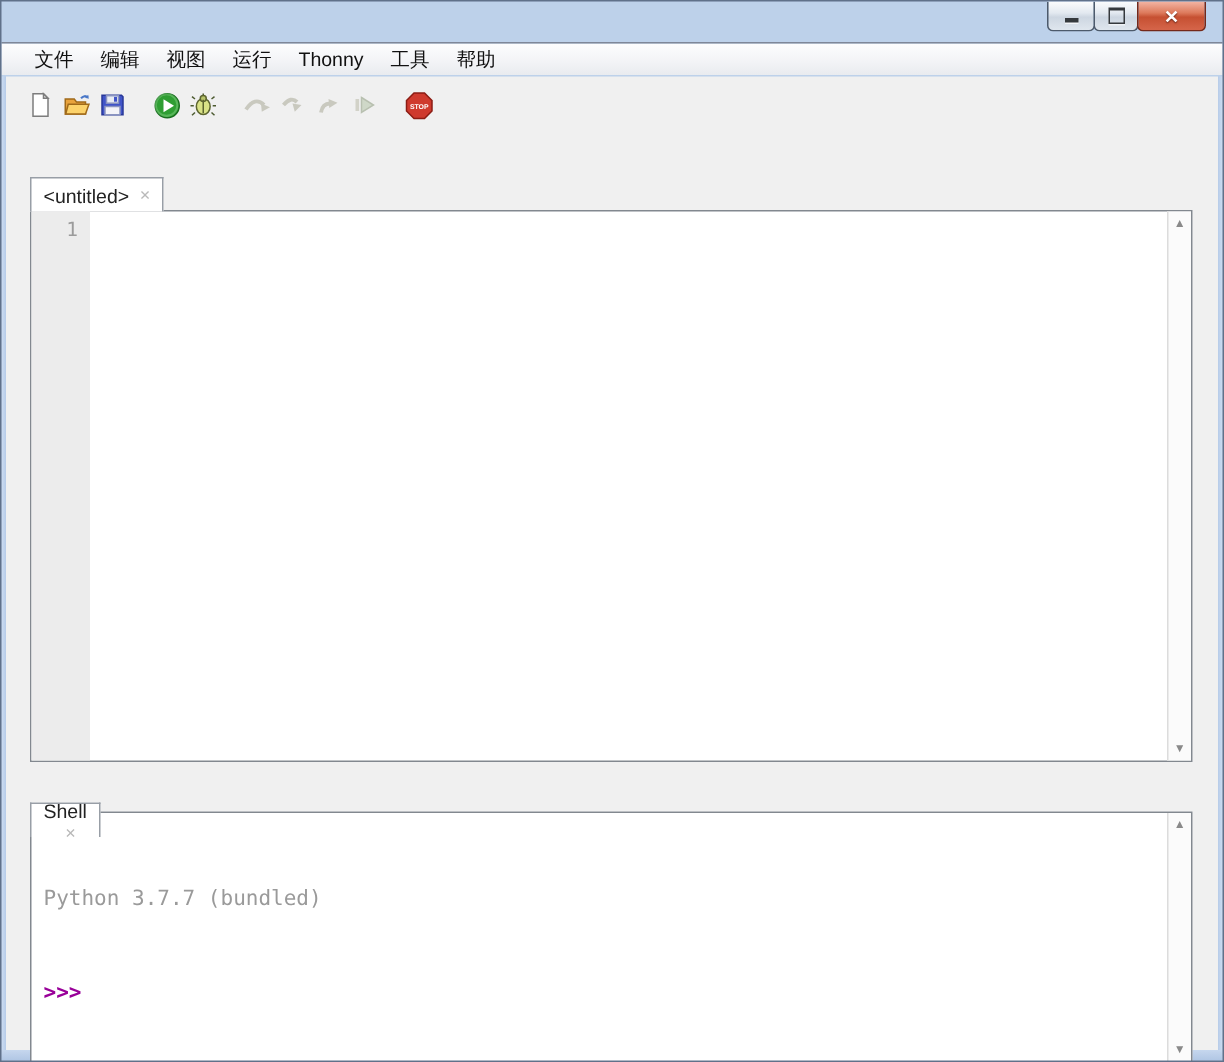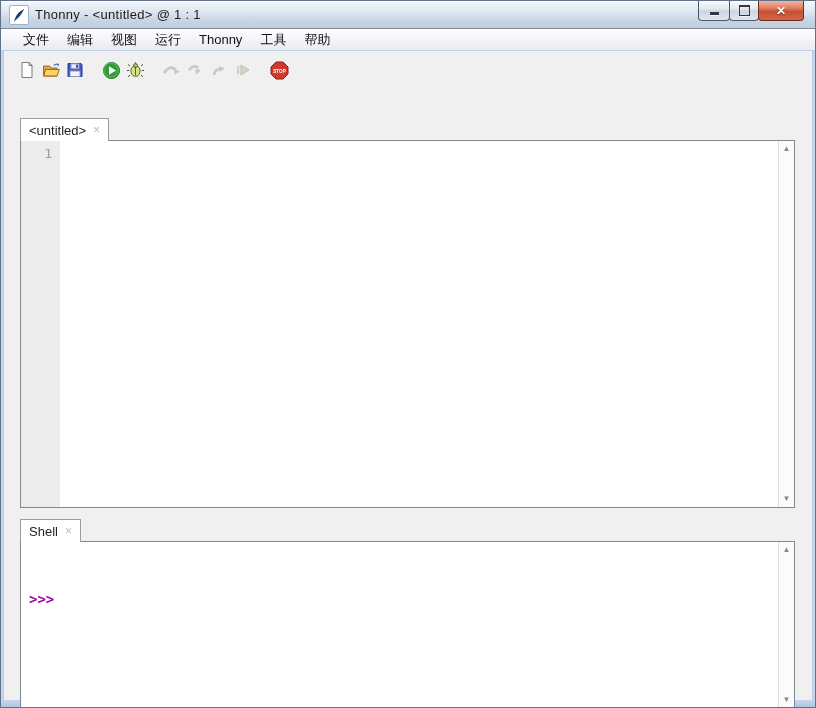--- a/index.html
+++ b/index.html
@@ -39,21 +39,21 @@
   
   .toolbar{position:absolute;top:4px;left:12px;height:30px;display:flex;align-items:center;}
   .tbtn{width:22px;height:22px;display:flex;align-items:center;justify-content:center;margin-right:2px;}
   .tb-gap{width:12px;}
 
   
   .tab{position:absolute;height:23px;background:#fff;border:1px solid #989ea6;border-bottom:none;
     display:flex;align-items:center;padding:0 8px;box-sizing:border-box;z-index:3;font-size:13px;color:#222;justify-content:center;}
   .tab .close-x{color:#b9b9b9;font-size:12px;margin-left:7px;}
   .editor-tab{left:16px;top:67px;}
-  .shell-tab{left:16px;top:468px;}
+  .shell-tab{left:16px;top:484px;flex-direction:column;}
 
   .frame{position:absolute;left:16px;width:775px;background:#fff;border:1px solid #82888f;box-sizing:border-box;z-index:2;}
   .editor-frame{top:89px;height:368px;}
   .shell-frame{top:490px;height:168px;}
 
   .gutter{position:absolute;left:0;top:0;bottom:0;width:39px;background:#ececec;}
   .line-no{font-family:"DejaVu Sans Mono",monospace;font-size:13px;color:#9b9b9b;text-align:right;padding:5px 8px 0 0;}
 
   .vscroll{position:absolute;right:0;top:0;bottom:0;width:15px;background:#fbfbfb;border-left:1px solid #dcdcdc;}
   .scroll-arrow{position:absolute;left:0;right:0;text-align:center;font-size:8px;color:#8a8a8a;line-height:10px;}
@@ -71,29 +71,20 @@
   .side-edge.right{right:1px;background:linear-gradient(90deg,#b6cbe8,#cdddf2);}
 </style>
 </head>
 <body>
 
 <div class="window">
   <div class="side-edge left"></div>
   <div class="side-edge right"></div>
   <div class="bottom-edge"></div>
 
-  <div class="titlebar">
-    <div class="app-icon">
-      <svg width="14" height="14" viewBox="0 0 14 14">
-        <path d="M2.5 12.5 C3.5 7.5 7 3 11.8 1.5 C10 5.5 7 10 3.6 11.9 Z" fill="#1d3f78"></path>
-        <path d="M2.2 13.2 C4.5 9 8 4.5 11.8 1.5" stroke="#1d3f78" stroke-width="0.8" fill="none"></path>
-      </svg>
-    </div>
-    <div class="title-text">Thonny - &lt;untitled&gt; @ 1 : 1</div>
-  </div>
 
   <div class="win-controls">
     <div class="win-btn min">
         <div class="glyph-min"></div>
       </div>
     <div class="win-btn max">
         <div class="glyph-max"></div>
       </div>
     <div class="win-btn close">
         <span class="glyph-close">✕</span>
@@ -208,20 +199,21 @@
       </div>
     </div>
 
     <div class="tab shell-tab">
       <span>Shell</span>
       <span class="close-x">×</span>
     </div>
 
     <div class="frame shell-frame">
       <div class="shell-body">
+        <div class="shell-output">Python 3.7.7 (bundled)</div>
         <div class="shell-prompt">&gt;&gt;&gt;</div>
       </div>
       <div class="vscroll">
         <div class="scroll-arrow up">▲</div>
         <div class="scroll-arrow down">▼</div>
       </div>
     </div>
 
   </div>
 

